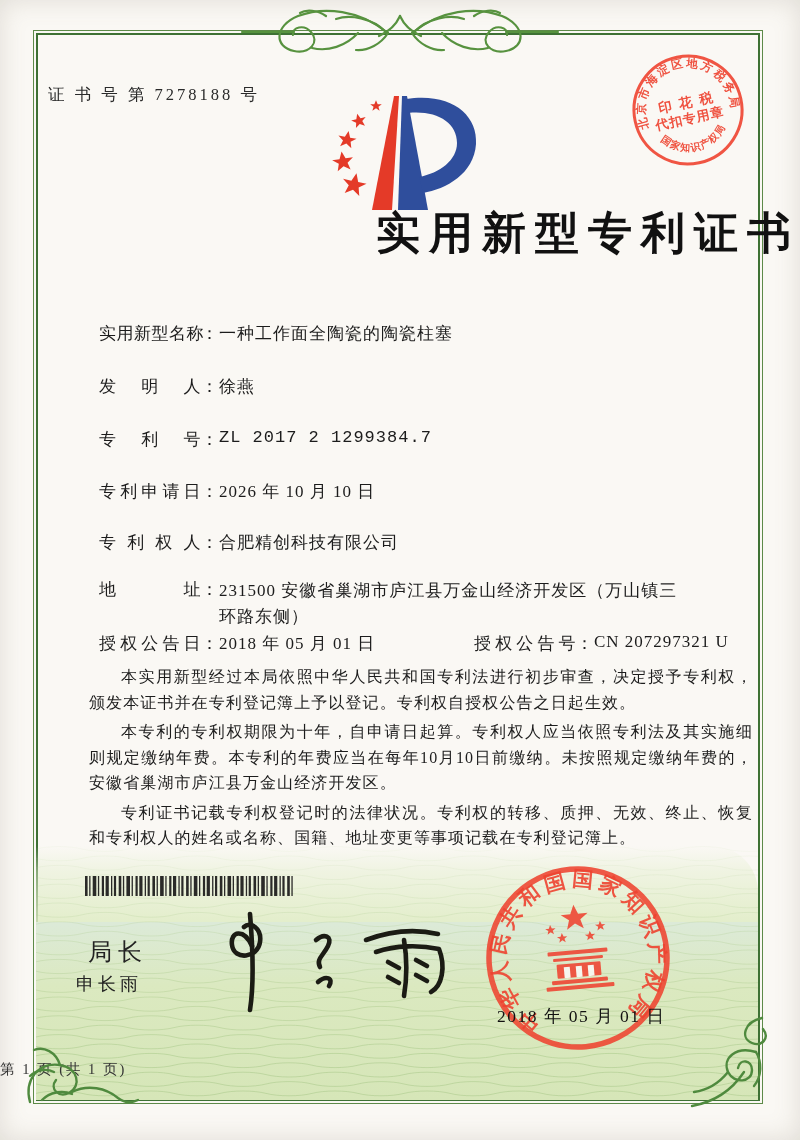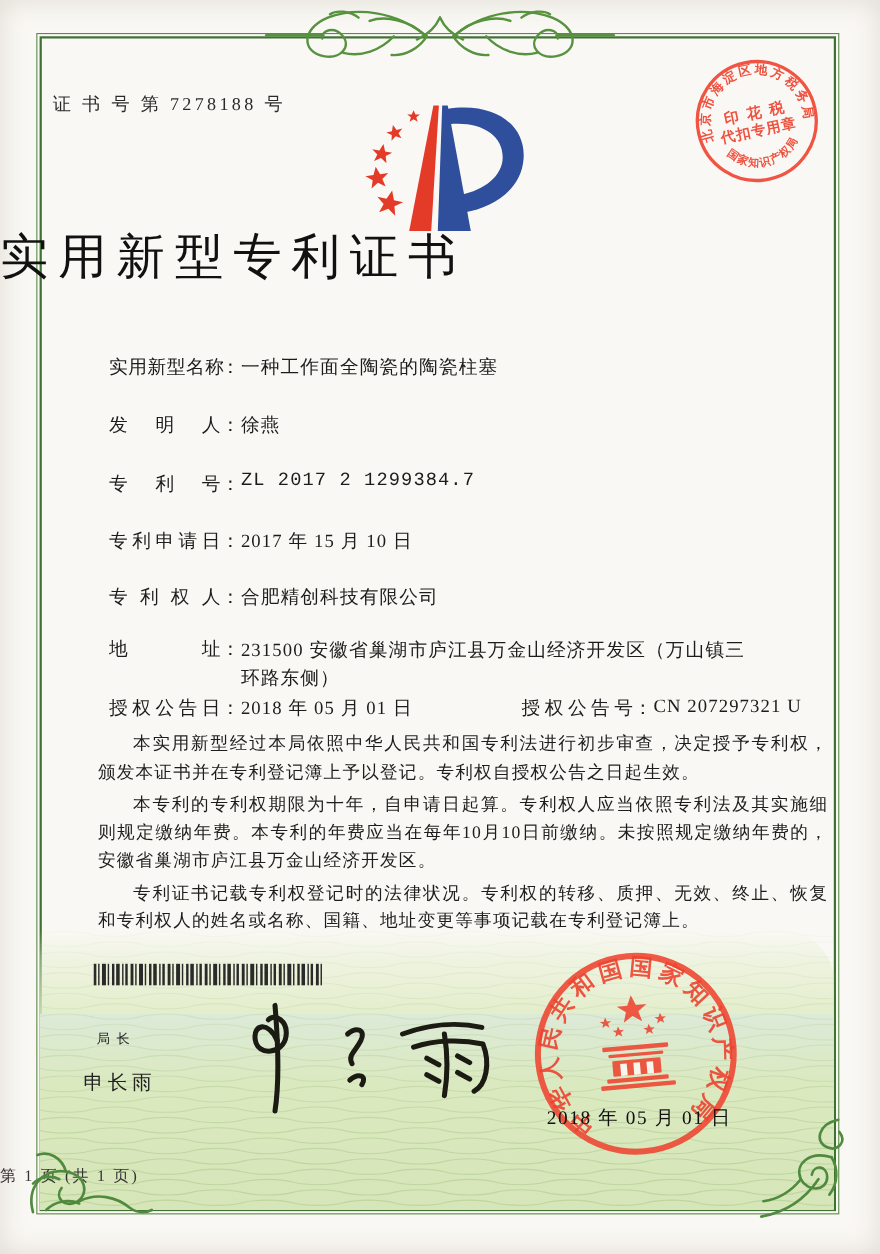--- a/index.html
+++ b/index.html
@@ -5,37 +5,37 @@
   html,body{margin:0;padding:0;background:#e8e4dc;}
   .cert{
     position:relative;width:800px;height:1140px;margin:0 auto;
     background:#faf8f4;overflow:hidden;
     font-family:"Liberation Serif","DejaVu Serif",serif;color:#222;
     box-shadow:inset 0 0 26px rgba(120,110,90,.20);
   }
   .frame{position:absolute;left:33px;top:30px;width:728px;height:1072px;border:1px solid #5d8a48;}
   .frame-inner{position:absolute;left:2px;top:2px;right:2px;bottom:2px;border:2px solid #3e7134;}
   .cert-no{position:absolute;left:48px;top:84px;font-size:16.5px;letter-spacing:3px;color:#2a2a2a;font-family:Liberation Serif, serif;}
-  .title{position:absolute;left:0;top:204px;width:100%;text-align:left;font-size:44px;font-weight:normal;letter-spacing:9px;color:#111;}
+  .title{position:absolute;left:0;top:204px;width:100%;text-align:right;font-size:44px;font-weight:bold;letter-spacing:9px;color:#111;}
   .fieldrow{position:absolute;left:85px;font-size:17px;color:#1c1c1c;letter-spacing:.5px;white-space:nowrap;}
   .flabel{display:inline-block;width:102px;text-align:justify;text-align-last:justify;vertical-align:top;margin-left:14px;}
   .fcolon{display:inline-block;width:18px;vertical-align:top;}
   .fvalue{display:inline-block;vertical-align:top;letter-spacing:1px;}
   .fvalue.wrap{white-space:normal;width:470px;line-height:26px;}
   .grantgroup2{position:absolute;left:375px;top:0;}
   .body-text{position:absolute;left:85px;top:660px;width:672px;font-size:16px;line-height:25.5px;letter-spacing:1.1px;color:#1d1d1d;text-align:justify;}
   .body-text p{margin:4px;text-indent:2em;}
   .green-zone{
     position:absolute;left:36px;top:846px;width:722px;height:254px;
     background:linear-gradient(180deg, rgba(226,238,203,0) 0%, rgba(226,238,203,.45) 10%, rgba(223,236,196,.85) 30%, #dcead8 30%, #dbe9c0 55%, #d6e6b8 100%);
     border-radius:0 46px 0 0;
   }
   .waves{position:absolute;left:0;top:0;}
   .barcode{position:absolute;left:85px;top:876px;}
-  .sig-title{position:absolute;left:88px;top:936px;font-size:12px;letter-spacing:6px;color:#222;text-align:right;}
+  .sig-title{position:absolute;left:88px;top:936px;font-size:24px;letter-spacing:6px;color:#222;text-align:right;}
   .sig-name{position:absolute;left:76px;top:972px;font-size:18px;letter-spacing:4px;color:#222;}
   .sig-script{position:absolute;left:200px;top:906px;}
   .office-seal{position:absolute;left:482px;top:862px;transform:rotate(-5deg);}
   .seal-date{position:absolute;left:497px;top:1004px;font-size:17.5px;letter-spacing:1.5px;color:#111;}
   .footer{position:absolute;left:0;top:1060px;width:100%;font-size:14.5px;letter-spacing:2px;color:#333;}
   .tax-stamp{position:absolute;left:628px;top:50px;transform:rotate(-12deg);}
   .cnipa-logo{position:absolute;left:326px;top:86px;}
   .orn-top{position:absolute;left:238px;top:2px;}
   .orn-bl{position:absolute;left:22px;top:1036px;}
   .orn-br{position:absolute;left:684px;top:1014px;}
@@ -107,21 +107,21 @@
   <div class="fieldrow" style="top:322px;">
     <span class="flabel">实用新型名称</span><span class="fcolon">：</span><span class="fvalue">一种工作面全陶瓷的陶瓷柱塞</span>
   </div>
   <div class="fieldrow" style="top:375px;">
     <span class="flabel">发明人</span><span class="fcolon">：</span><span class="fvalue">徐燕</span>
   </div>
   <div class="fieldrow" style="top:428px;font-family:Liberation Mono, monospace;">
     <span class="flabel">专利号</span><span class="fcolon">：</span><span class="fvalue">ZL 2017 2 1299384.7</span>
   </div>
   <div class="fieldrow" style="top:480px;">
-    <span class="flabel">专利申请日</span><span class="fcolon">：</span><span class="fvalue">2017 年 15 月 10 日</span>
+    <span class="flabel">专利申请日</span><span class="fcolon">：</span><span class="fvalue">2026 年 10 月 10 日</span>
   </div>
   <div class="fieldrow" style="top:531px;">
     <span class="flabel">专利权人</span><span class="fcolon">：</span><span class="fvalue">合肥精创科技有限公司</span>
   </div>
   <div class="fieldrow" style="top:578px;">
     <span class="flabel">地址</span><span class="fcolon">：</span><span class="fvalue wrap">231500 安徽省巢湖市庐江县万金山经济开发区（万山镇三环路东侧）</span>
   </div>
   <div class="fieldrow" style="top:632px;">
     <span class="flabel">授权公告日</span><span class="fcolon">：</span><span class="fvalue">2018 年 05 月 01 日</span>
     <span class="grantgroup2">

